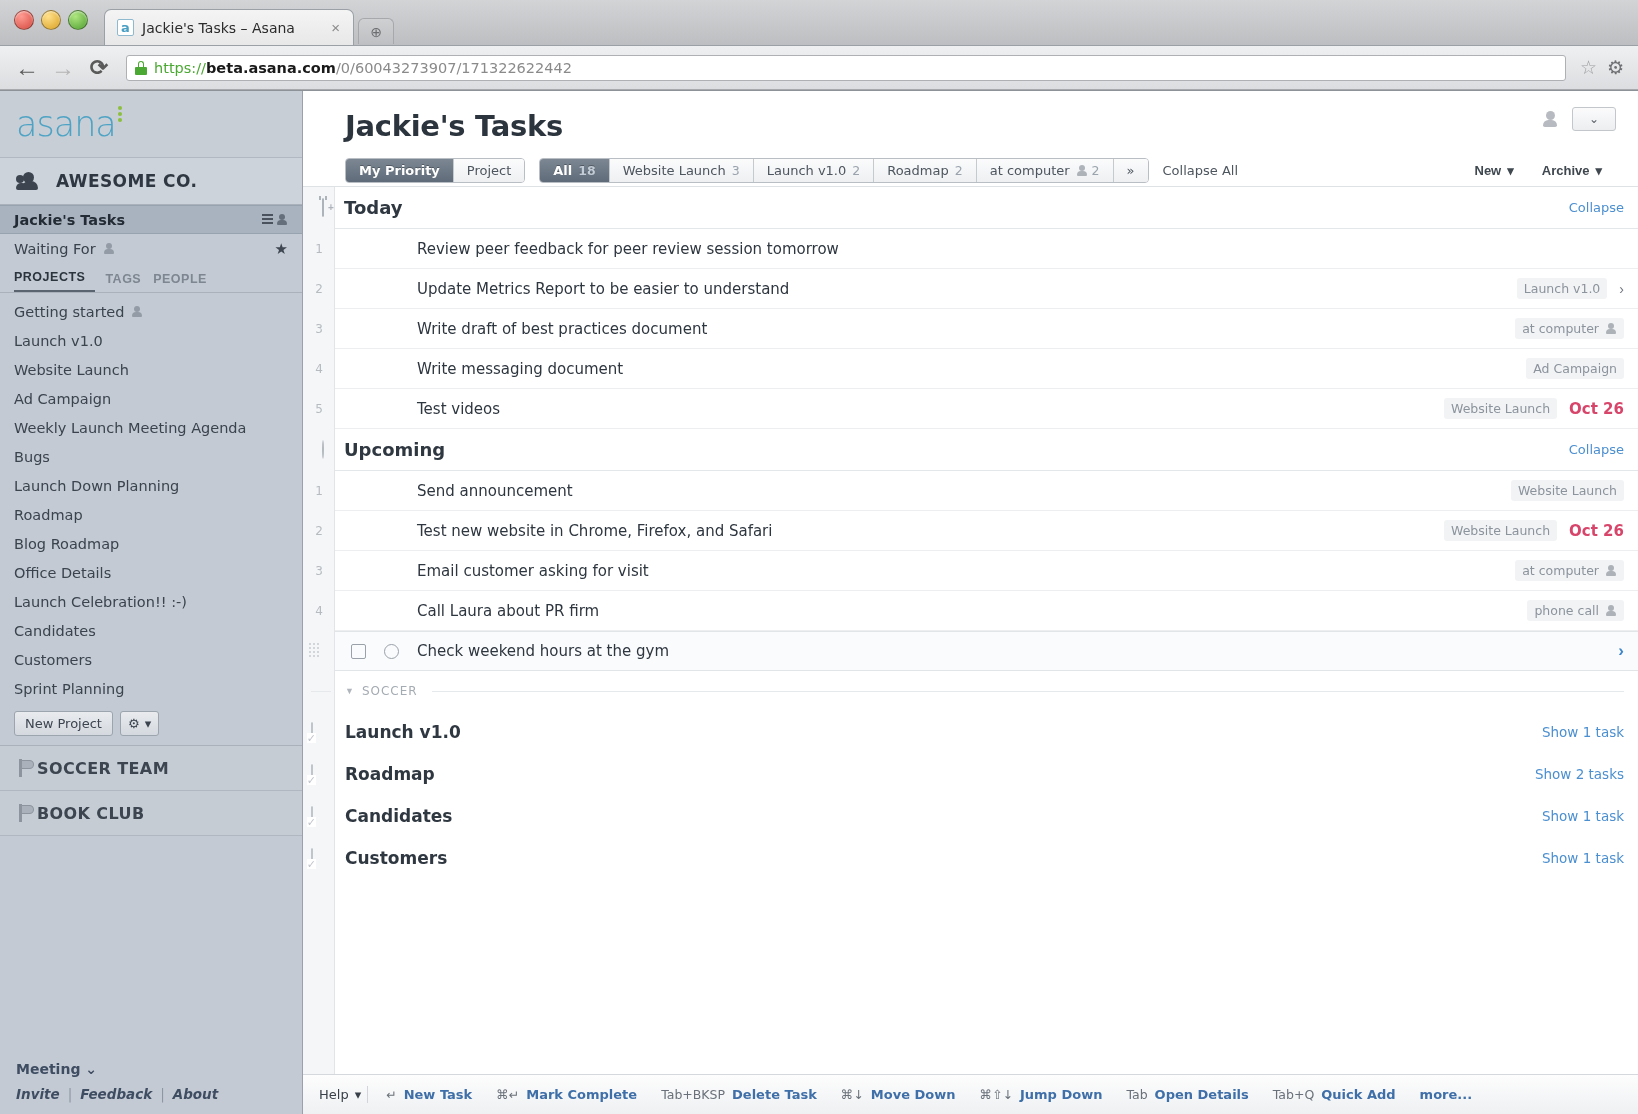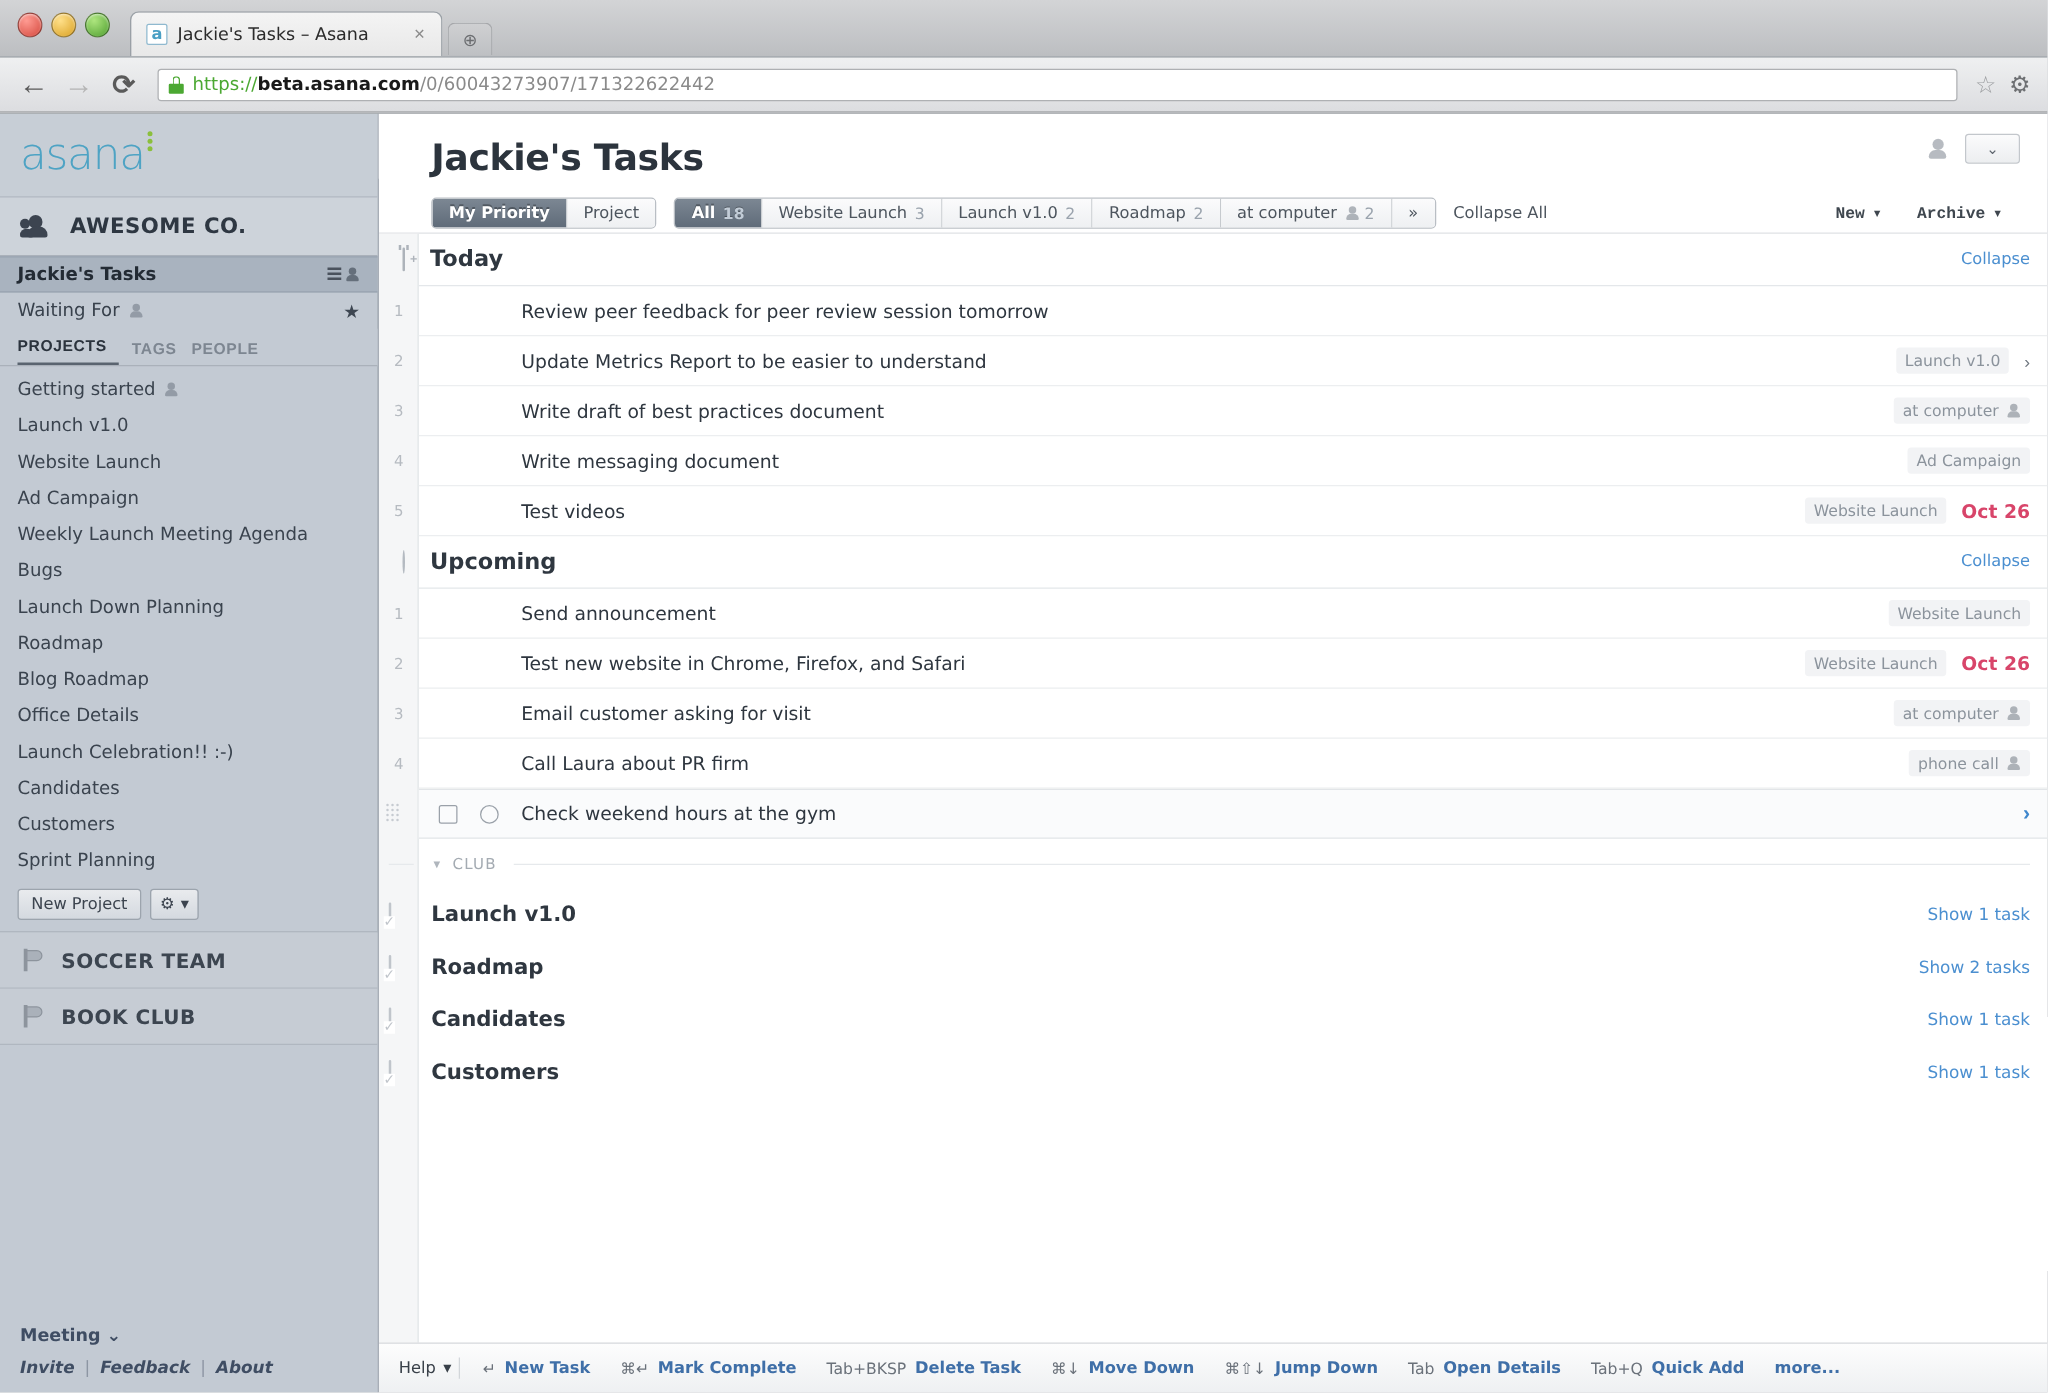--- a/index.html
+++ b/index.html
@@ -136,21 +136,21 @@
 
   .newproj-bar { display: flex; gap: 7px; padding: 8px 14px 9px;
                  border-bottom: 1px solid #aab1ba; }
   .btn-sm { height: 25px; border: 1px solid #9ca4ad; border-radius: 3px;
             background: linear-gradient(#e9ebee,#d4d9df); font-size: 13px;
             color: #3c444f; display: flex; align-items: center; padding: 0 10px;
             font-family: "DejaVu Sans", sans-serif; }
   .btn-sm.gear { padding: 0 7px; gap: 5px; }
   .gear-ic { font-size: 13px; color: #3c444f; }
 
-  .team { height: 45px; display: flex; align-items: center; gap: 13px;
+  .team { height: 45px; display: flex; align-items: center; gap: 1px;
           padding: 0 16px; border-bottom: 1px solid #b0b7c0;
           background: #c6ccd4; text-align: center; }
   .flag { width: 20px; height: 20px; position: relative; flex: 0 0 auto; }
   .flag .pole { position: absolute; left: 3px; top: 1px; width: 2.5px; height: 18px;
                 background: #8d949d; }
   .flag .cloth { position: absolute; left: 5px; top: 2px; width: 13px; height: 9px;
                  background: #aab1ba; border: 1.5px solid #8d949d;
                  border-radius: 1px 6px 6px 1px; }
   .team-name { font-size: 16px; font-weight: bold; color: #3c4550; letter-spacing: .4px;
                font-family: "DejaVu Sans", sans-serif; }
@@ -194,21 +194,21 @@
   .seg .opt.on { background: linear-gradient(#7c8793,#5f6b79); color: #fff;
                  font-weight: bold; text-shadow: 0 -1px 0 rgba(0,0,0,.3); }
   .seg .opt .cnt { color: #9aa3ad; margin-left: 6px; font-size: 12.5px; }
   .seg .opt.on .cnt { color: #c2ccd7; }
   .bar-gap { width: 14px; }
   .filter-bar .plain { font-size: 13px; color: #4d555e; padding: 0 14px;
                        font-family: "DejaVu Sans", sans-serif; }
   .flex1 { flex: 1; }
   .drop { font-size: 13px; color: #3f474f; display: flex; align-items: flex-end;
           gap: 6px; padding: 0 14px; font-weight: bold;
-          font-family: Liberation Mono, monospace; }
+          font-family: Liberation Sans, sans-serif; }
 
   
   .task-area { flex: 1; display: flex; min-height: 0; }
   .gutter { width: 32px; flex: 0 0 32px; background: #f5f6f7;
             border-right: 1px solid #e2e5e8; }
   .task-list { flex: 1; min-width: 0; position: relative; }
 
   .sec-head { height: 42px; display: flex; align-items: center; padding: 0 0 0 10px;
               border-bottom: 1px solid #e4e7ea; position: relative; }
   .sec-ic { width: 22px; flex: 0 0 22px; margin-left: -23px; }
@@ -625,21 +625,21 @@
             <span class="circ"></span>
             <span class="title">Check weekend hours at the gym</span>
             <span class="right">
               <span class="chev blue">›</span>
             </span>
           </div>
 
           <div class="later-div">
             <span class="rule-l"></span>
             <span class="tri">▼</span>
-            <span class="lbl">CLUB</span>
+            <span class="lbl">SOCCER</span>
             <span class="rule"></span>
           </div>
 
           <div class="proj-row">
             <span class="pic"><span class="proj-ic"></span></span>
             <span class="name">Launch v1.0</span>
             <span class="show-link">Show 1 task</span>
           </div>
           <div class="proj-row">
             <span class="pic"><span class="proj-ic"></span></span>

